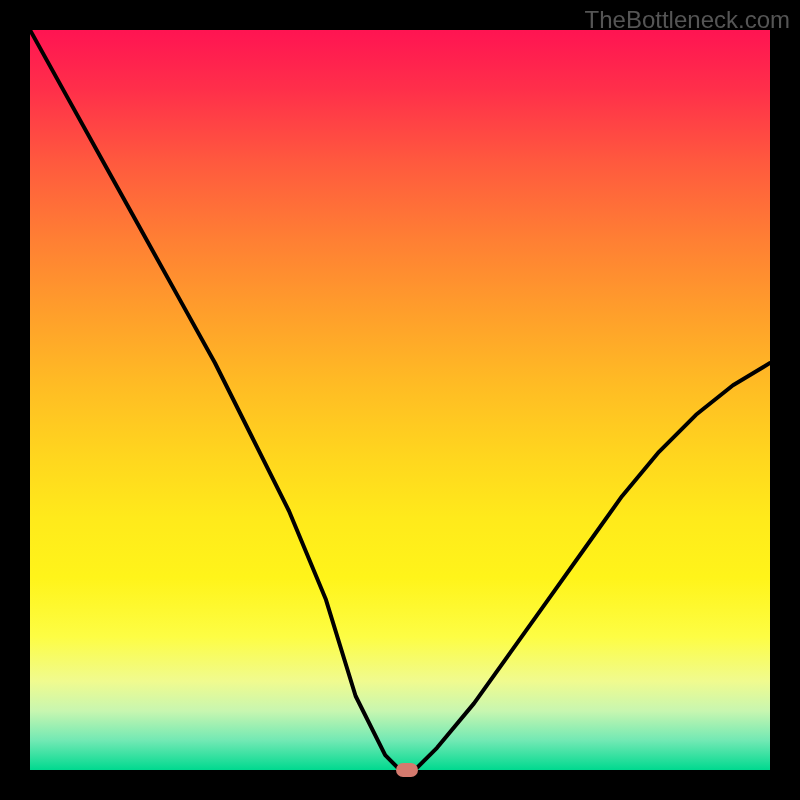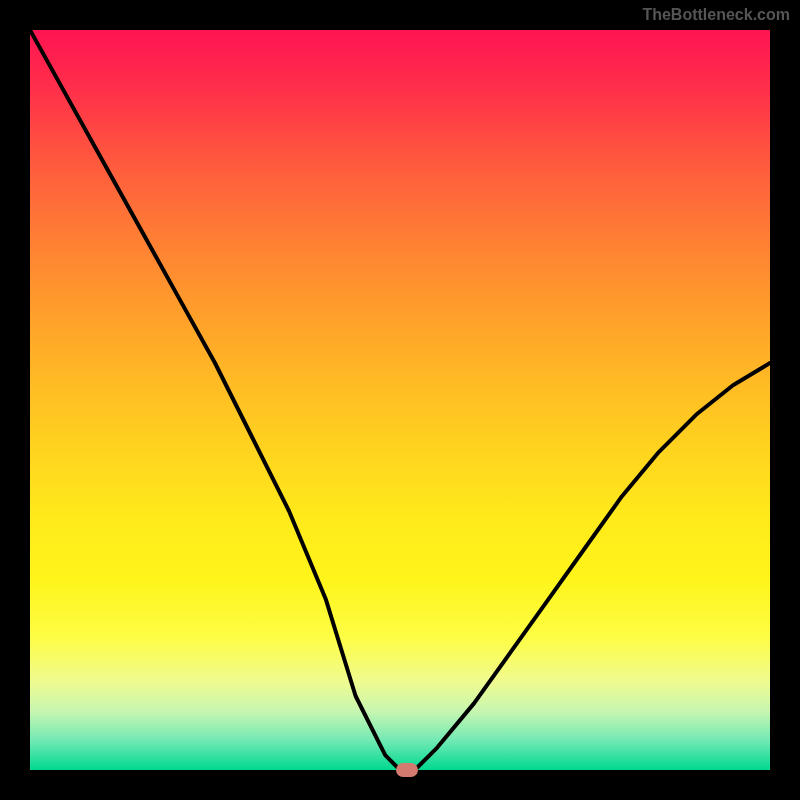--- a/index.html
+++ b/index.html
@@ -9,22 +9,22 @@
     background: #000;
     position: relative;
     font-family: Arial, sans-serif;
     overflow: hidden;
   }
   .attribution {
     position: absolute;
     top: 6px;
     right: 10px;
     color: #555;
-    font-size: 16px;
-    font-weight: bold;
+    font-size: 24px;
+    font-weight: normal;
     z-index: 10;
   }
   .plot-area {
     position: absolute;
     left: 30px;
     top: 30px;
     width: 740px;
     height: 740px;
     background: linear-gradient(to bottom,
       #ff1452 0%,

